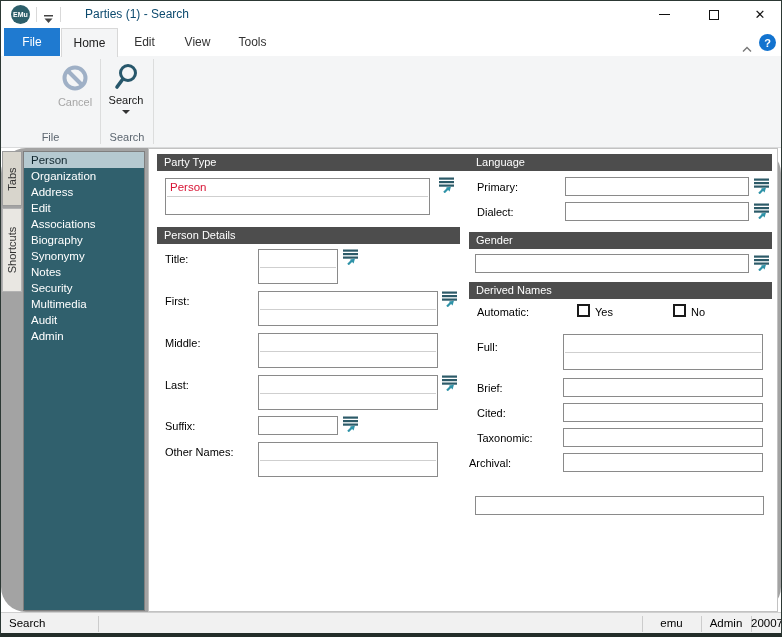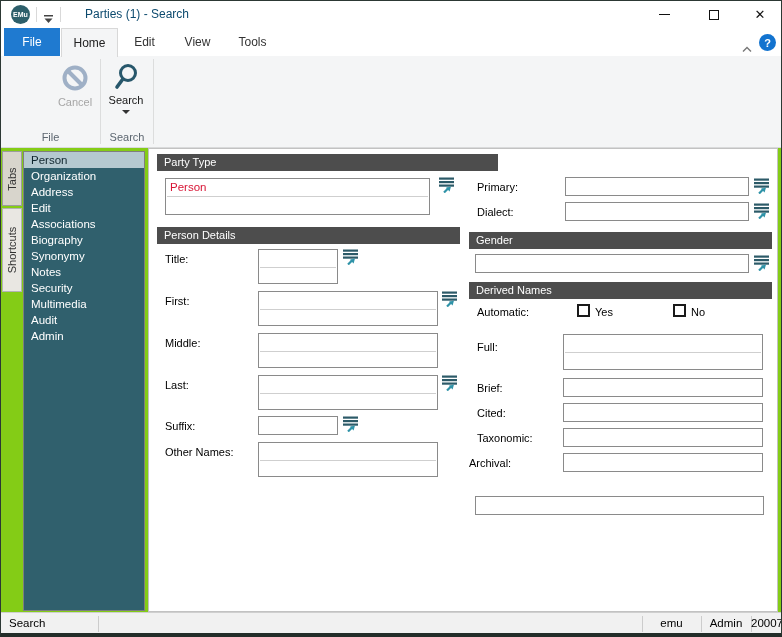--- a/index.html
+++ b/index.html
@@ -36,21 +36,21 @@
   .rbtn { position:absolute; top:3px; height:84px; text-align:center; }
   .rbtn .icon { display:block; margin:2px auto 0 auto; }
   .rbtn .cap { font-size:11px; color:#161616; line-height:13px; margin-top:2px; }
   .rbtn .cap.dis { color:#a6a6a6; }
   .drop-tri { width:0; height:0; border-left:4px solid transparent; border-right:4px solid transparent;
     border-top:4px solid #333; margin:3px auto 0 auto; }
   .rib-sep { position:absolute; top:3px; height:85px; width:1px; background:#dcdddd; }
   .grp-label { position:absolute; top:75px; height:15px; font-size:11px; color:#5c6670; text-align:center; }
 
   
-  #main { position:absolute; left:0; top:147px; width:100%; height:464px; background:#84cc16; }
+  #main { position:absolute; left:0; top:147px; width:100%; height:464px; background:#a3a3a3;border-radius:25px; }
   .vtab { position:absolute; left:1px; width:20px; display:flex; align-items:center; justify-content:center; }
   .vtab span { transform:rotate(-90deg); white-space:nowrap; font-size:11px; color:#333; }
   .vtab.sel { background:#d8d5cc; border:1px solid #9c9c9c; }
   .vtab.unsel { background:#e9e7e2; border:1px solid #b3b3b3; }
 
   #sidebar { position:absolute; left:22px; top:3px; width:122px; height:460px; background:#30606d; border:1px solid #7f7f7f; }
   .side-item { height:16px; line-height:16px; padding-left:7px; font-size:11.5px; color:#fff; cursor:default; }
   .side-item.sel { background:#b5c9d0; color:#10262e; }
 
   #formpanel { position:absolute; left:147px; top:0; width:630px; height:464px; background:#fff; border:1px solid #c2c2c2; }
@@ -234,20 +234,21 @@
             <line x1="5" y1="15.5" x2="9.5" y2="11" stroke="#2f93a8" stroke-width="2.2"></line>
             <polygon points="12,9.5 6.8,10.8 10.6,14.6" fill="#2f93a8"></polygon>
           </svg>
       </div>
 
       <div class="lbl" style="left:16px; top:297px;">Other Names:</div>
       <div class="box" style="left:109px; top:293px; width:180px; height:35px;">
           <div class="inner-sep"></div>
         </div>
 
+      <div class="hdr" style="left:320px; top:5px; width:303px;">Language</div>
       <div class="lbl" style="left:328px; top:32px;">Primary:</div>
       <div class="box" style="left:416px; top:28px; width:184px; height:19px;"></div>
       <div class="lookup" style="left:605px; top:29px;">
         <svg width="16" height="16" viewBox="0 0 16 16">
             <rect x="0" y="0.5" width="15" height="2.2" fill="#2c5a68"></rect>
             <rect x="0" y="4" width="15" height="2.2" fill="#2c5a68"></rect>
             <rect x="0" y="7.5" width="15" height="2.2" fill="#2c5a68"></rect>
             <line x1="5" y1="15.5" x2="9.5" y2="11" stroke="#2f93a8" stroke-width="2.2"></line>
             <polygon points="12,9.5 6.8,10.8 10.6,14.6" fill="#2f93a8"></polygon>
           </svg>

